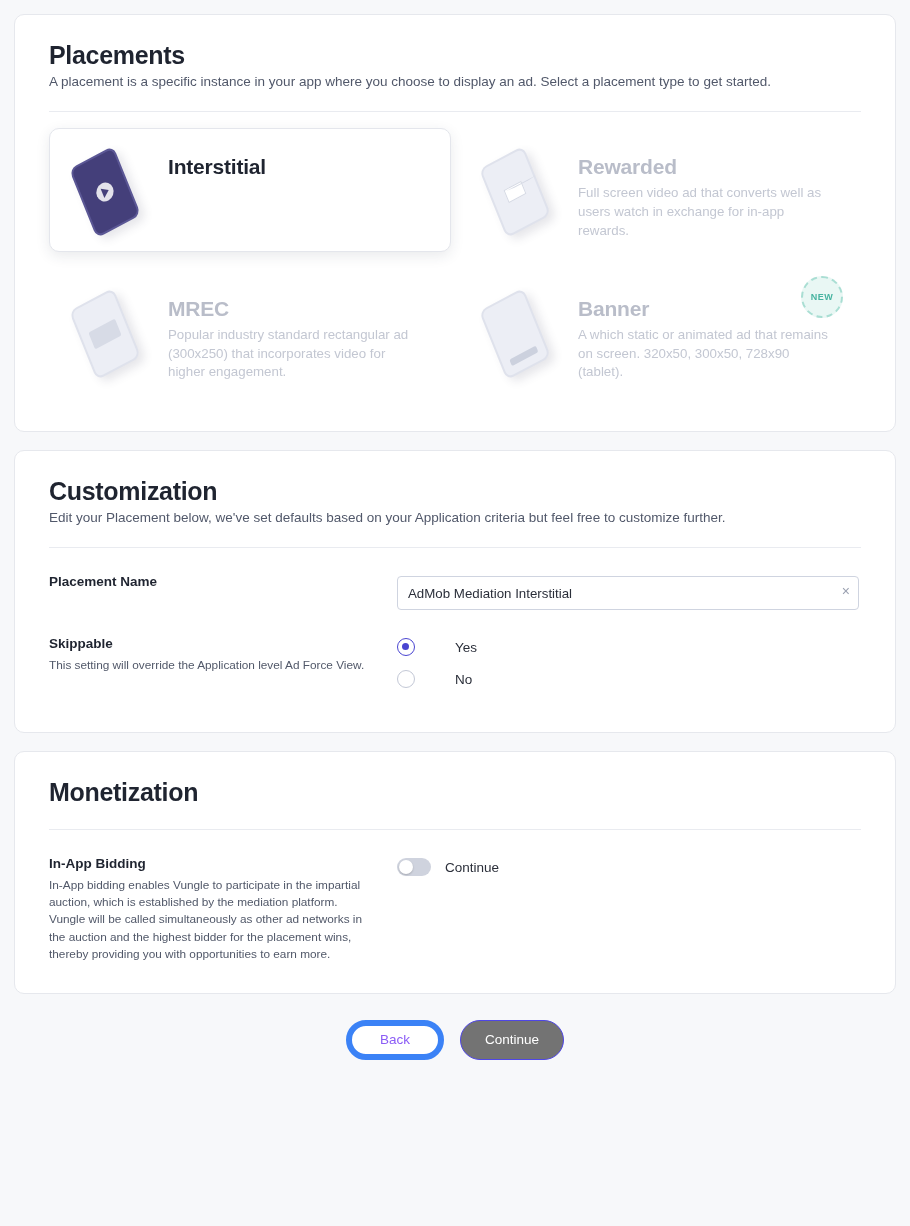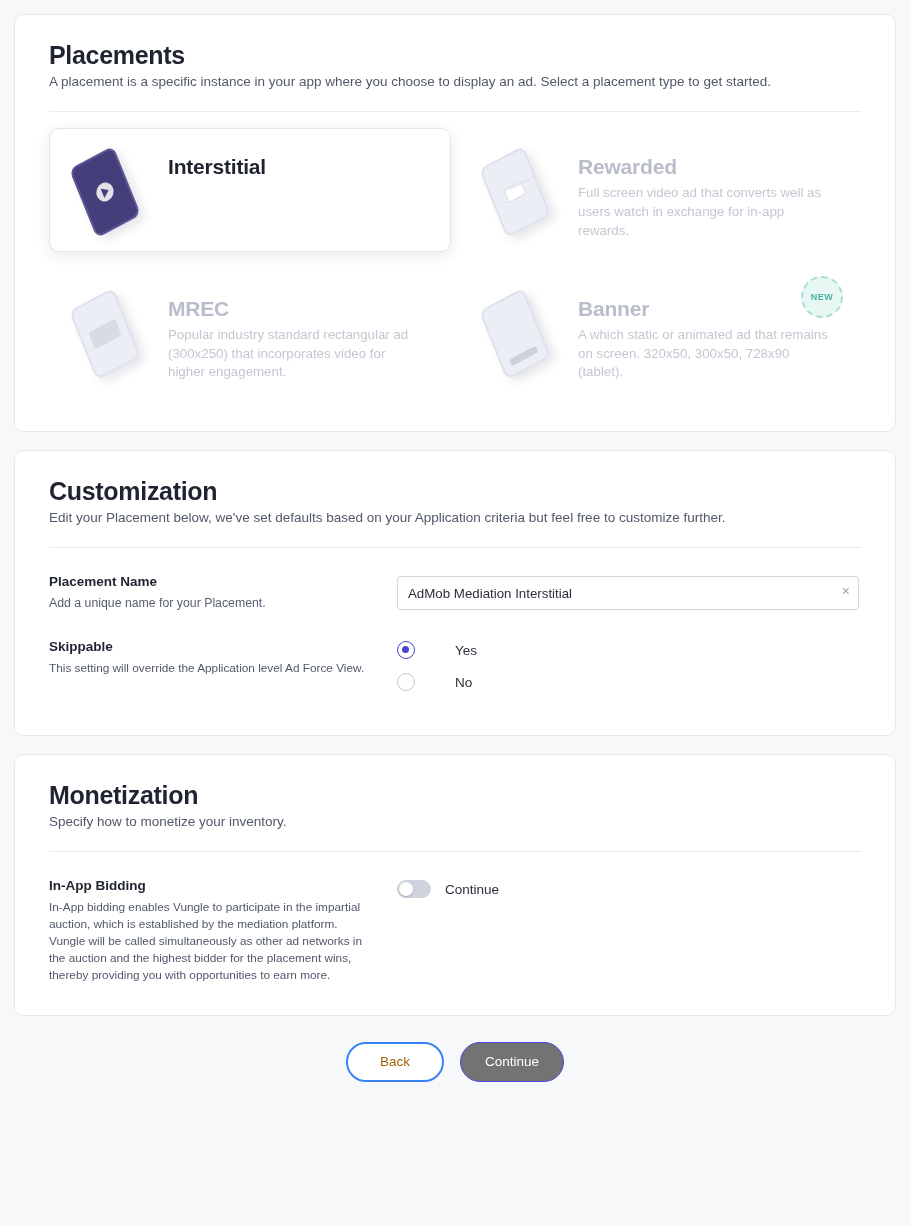--- a/index.html
+++ b/index.html
@@ -282,22 +282,22 @@
     font-size: 13.5px;
     font-family: "Liberation Sans", sans-serif;
     display: inline-flex;
     align-items: center;
     justify-content: center;
     cursor: pointer;
     padding: 0 24px;
   }
   .btn-secondary {
     background: #ffffff;
-    border: 2px solid #3b82f6;
-    color: #a16207;
+    border: 6px solid #3b82f6;
+    color: #8b5cf6;
   }
   .btn-primary {
     background: #737373;
     border: 1px solid #4f46e5;
     color: #ffffff;
   }
 </style>
 </head>
 <body>
 
@@ -371,21 +371,20 @@
   </section>
 
   <section class="card">
     <h2>Customization</h2>
     <p class="sub">Edit your Placement below, we've set defaults based on your Application criteria but feel free to customize further.</p>
     <div class="divider"></div>
 
     <div class="row">
       <div class="label-col">
         <div class="field-label">Placement Name</div>
-        <div class="field-help">Add a unique name for your Placement.</div>
       </div>
       <div class="control-col">
         <div class="text-input-wrap">
           <input class="text-input" type="text" value="AdMob Mediation Interstitial" style="">
           <span class="clear-x">×</span>
         </div>
       </div>
     </div>
 
     <div class="row">
@@ -401,21 +400,20 @@
         <div class="radio-row">
           <span class="radio"></span>
           <span class="radio-label">No</span>
         </div>
       </div>
     </div>
   </section>
 
   <section class="card">
     <h2>Monetization</h2>
-    <p class="sub">Specify how to monetize your inventory.</p>
     <div class="divider"></div>
 
     <div class="row">
       <div class="label-col">
         <div class="field-label">In-App Bidding</div>
         <div class="field-help small">In-App bidding enables Vungle to participate in the impartial auction, which is established by the mediation platform. Vungle will be called simultaneously as other ad networks in the auction and the highest bidder for the placement wins, thereby providing you with opportunities to earn more.</div>
       </div>
       <div class="control-col">
         <div class="toggle-row">
           <span class="toggle">

